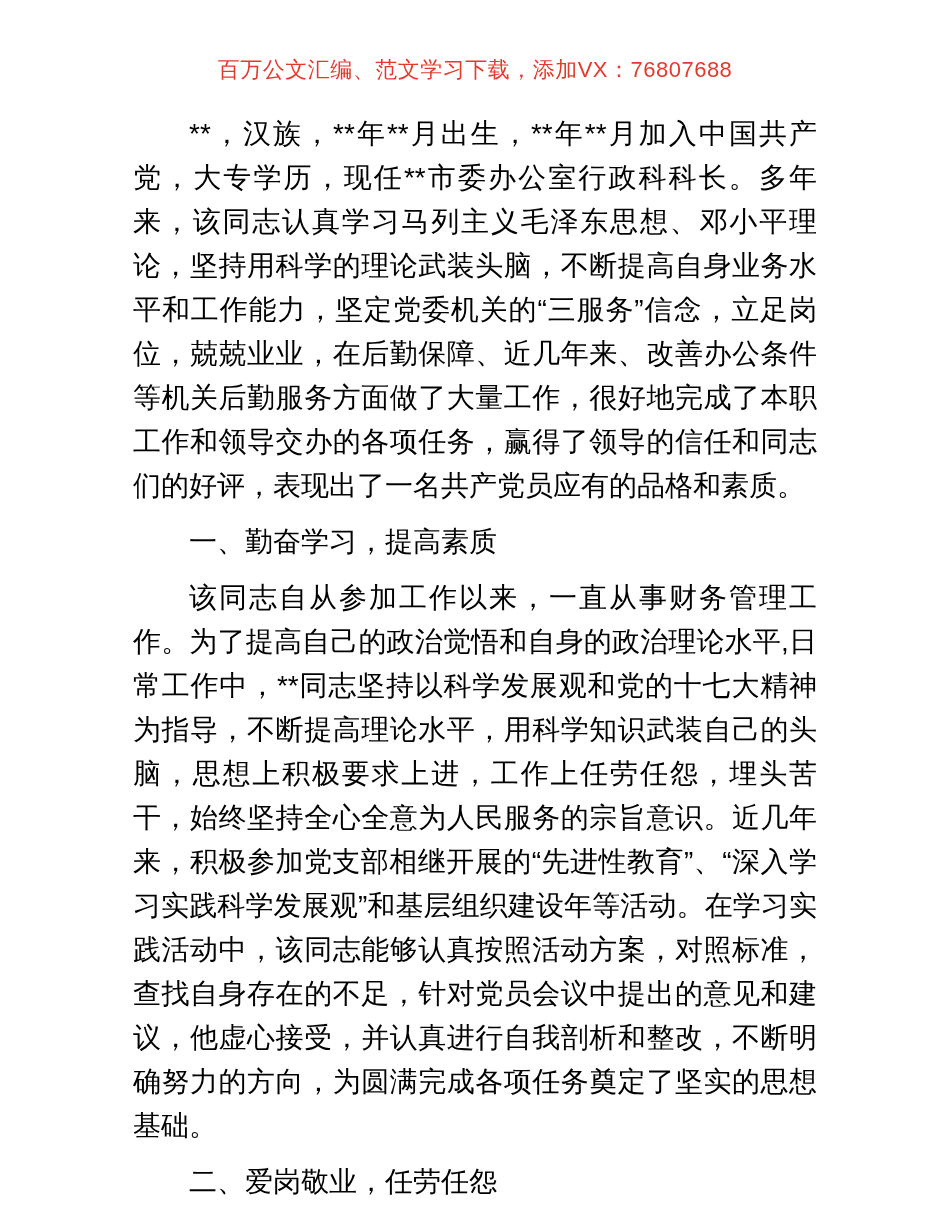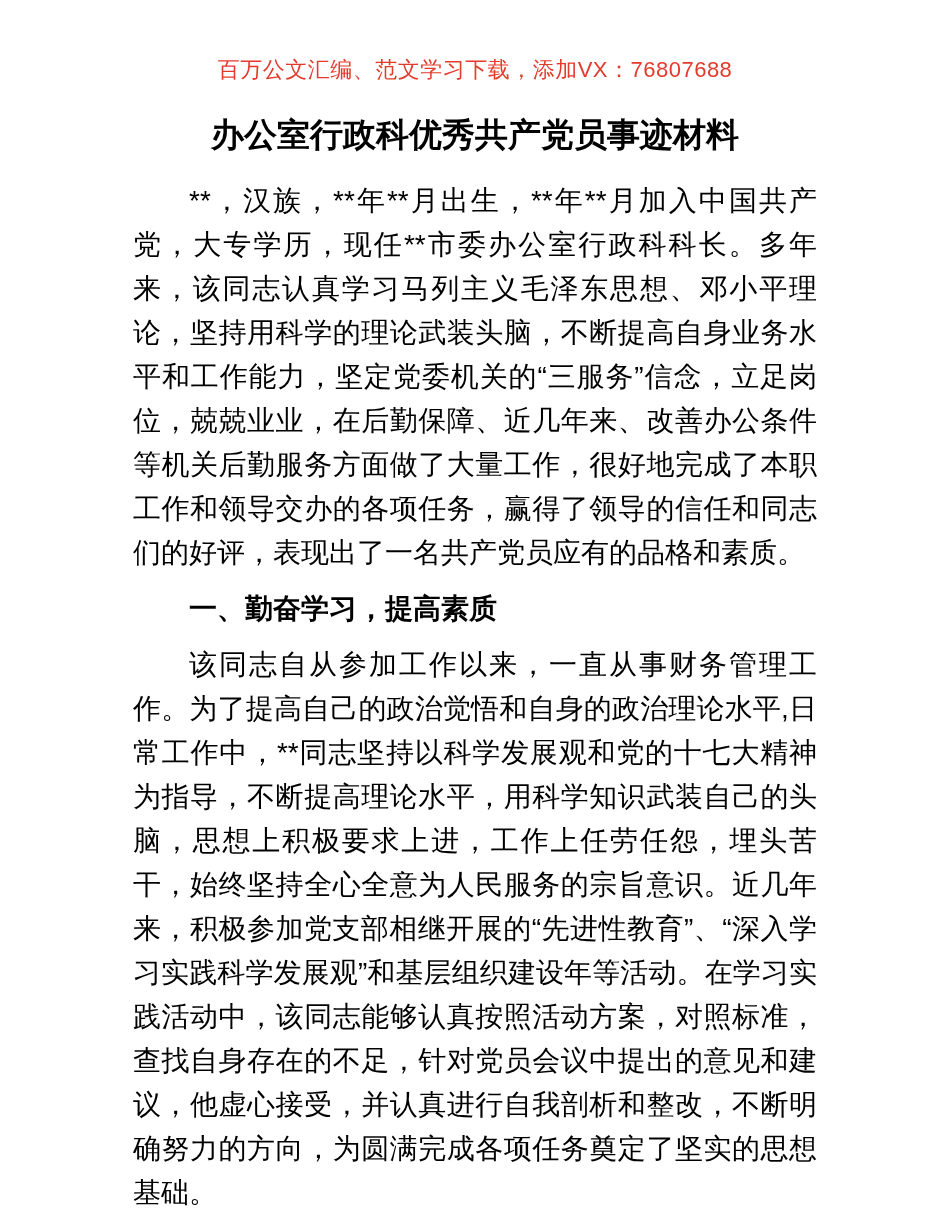--- a/index.html
+++ b/index.html
@@ -43,31 +43,30 @@
     text-align: justify;
     text-justify: inter-ideograph;
     text-indent: 2em;
     margin: 0 0 12px 0;
     word-break: break-all;
   }
   .heading {
     font-size: 28px;
     line-height: 44px;
     text-indent: 2em;
-    font-weight: 700;
+    font-weight: 400;
     margin: 12px 0 12px 0;
   }
 </style>
 </head>
 <body>
 
 <div class="page">
   <div class="notice" style="color: rgb(227, 58, 44);">百万公文汇编、范文学习下载，添加VX：76807688</div>
 
-  <h1 class="doc-title">办公室行政科优秀共产党员事迹材料</h1>
 
   <p class="para">**，汉族，**年**月出生，**年**月加入中国共产党，大专学历，现任**市委办公室行政科科长。多年来，该同志认真学习马列主义毛泽东思想、邓小平理论，坚持用科学的理论武装头脑，不断提高自身业务水平和工作能力，坚定党委机关的“三服务”信念，立足岗位，兢兢业业，在后勤保障、近几年来、改善办公条件等机关后勤服务方面做了大量工作，很好地完成了本职工作和领导交办的各项任务，赢得了领导的信任和同志们的好评，表现出了一名共产党员应有的品格和素质。</p>
 
   <p class="heading">一、勤奋学习，提高素质</p>
 
   <p class="para">该同志自从参加工作以来，一直从事财务管理工作。为了提高自己的政治觉悟和自身的政治理论水平,日常工作中，**同志坚持以科学发展观和党的十七大精神为指导，不断提高理论水平，用科学知识武装自己的头脑，思想上积极要求上进，工作上任劳任怨，埋头苦干，始终坚持全心全意为人民服务的宗旨意识。近几年来，积极参加党支部相继开展的“先进性教育”、“深入学习实践科学发展观”和基层组织建设年等活动。在学习实践活动中，该同志能够认真按照活动方案，对照标准，查找自身存在的不足，针对党员会议中提出的意见和建议，他虚心接受，并认真进行自我剖析和整改，不断明确努力的方向，为圆满完成各项任务奠定了坚实的思想基础。</p>
 
   <p class="heading">二、爱岗敬业，任劳任怨</p>
 </div>
 

